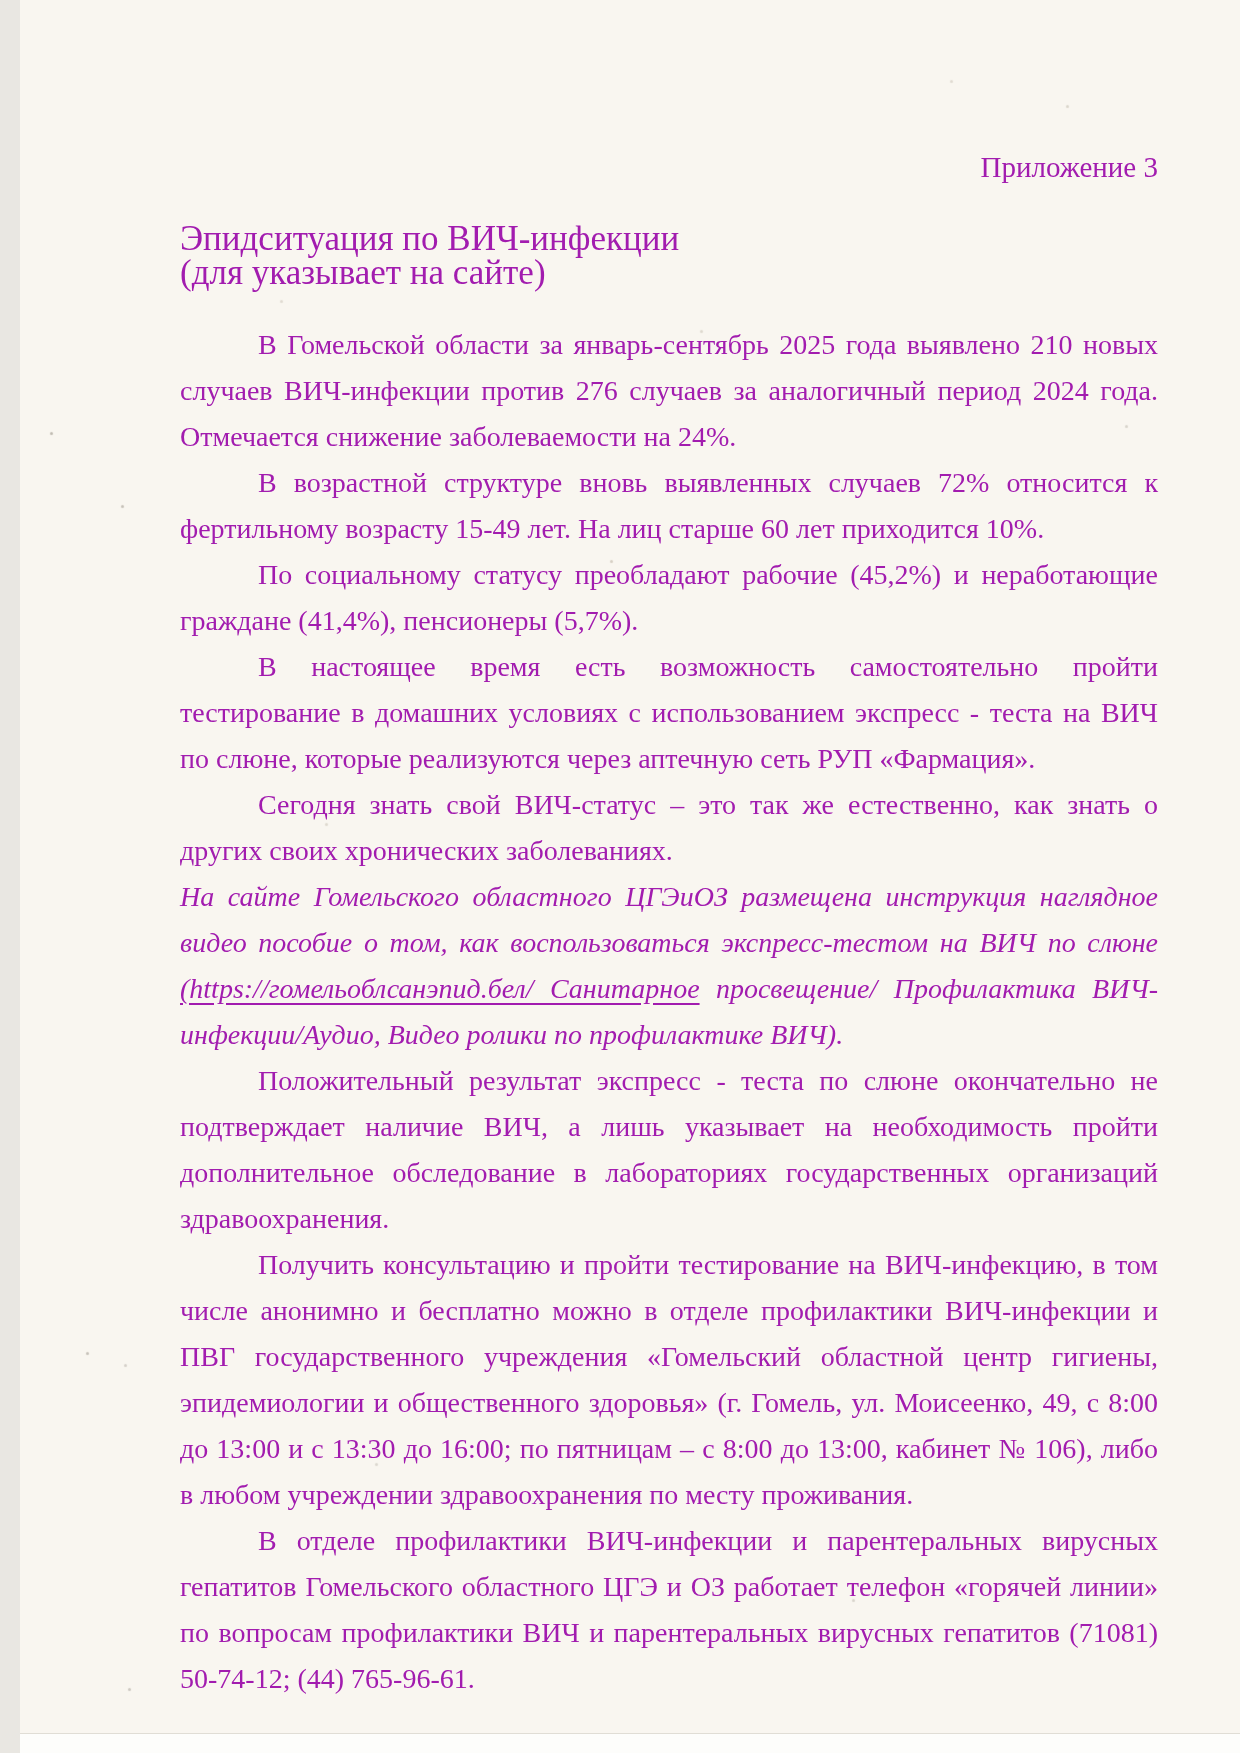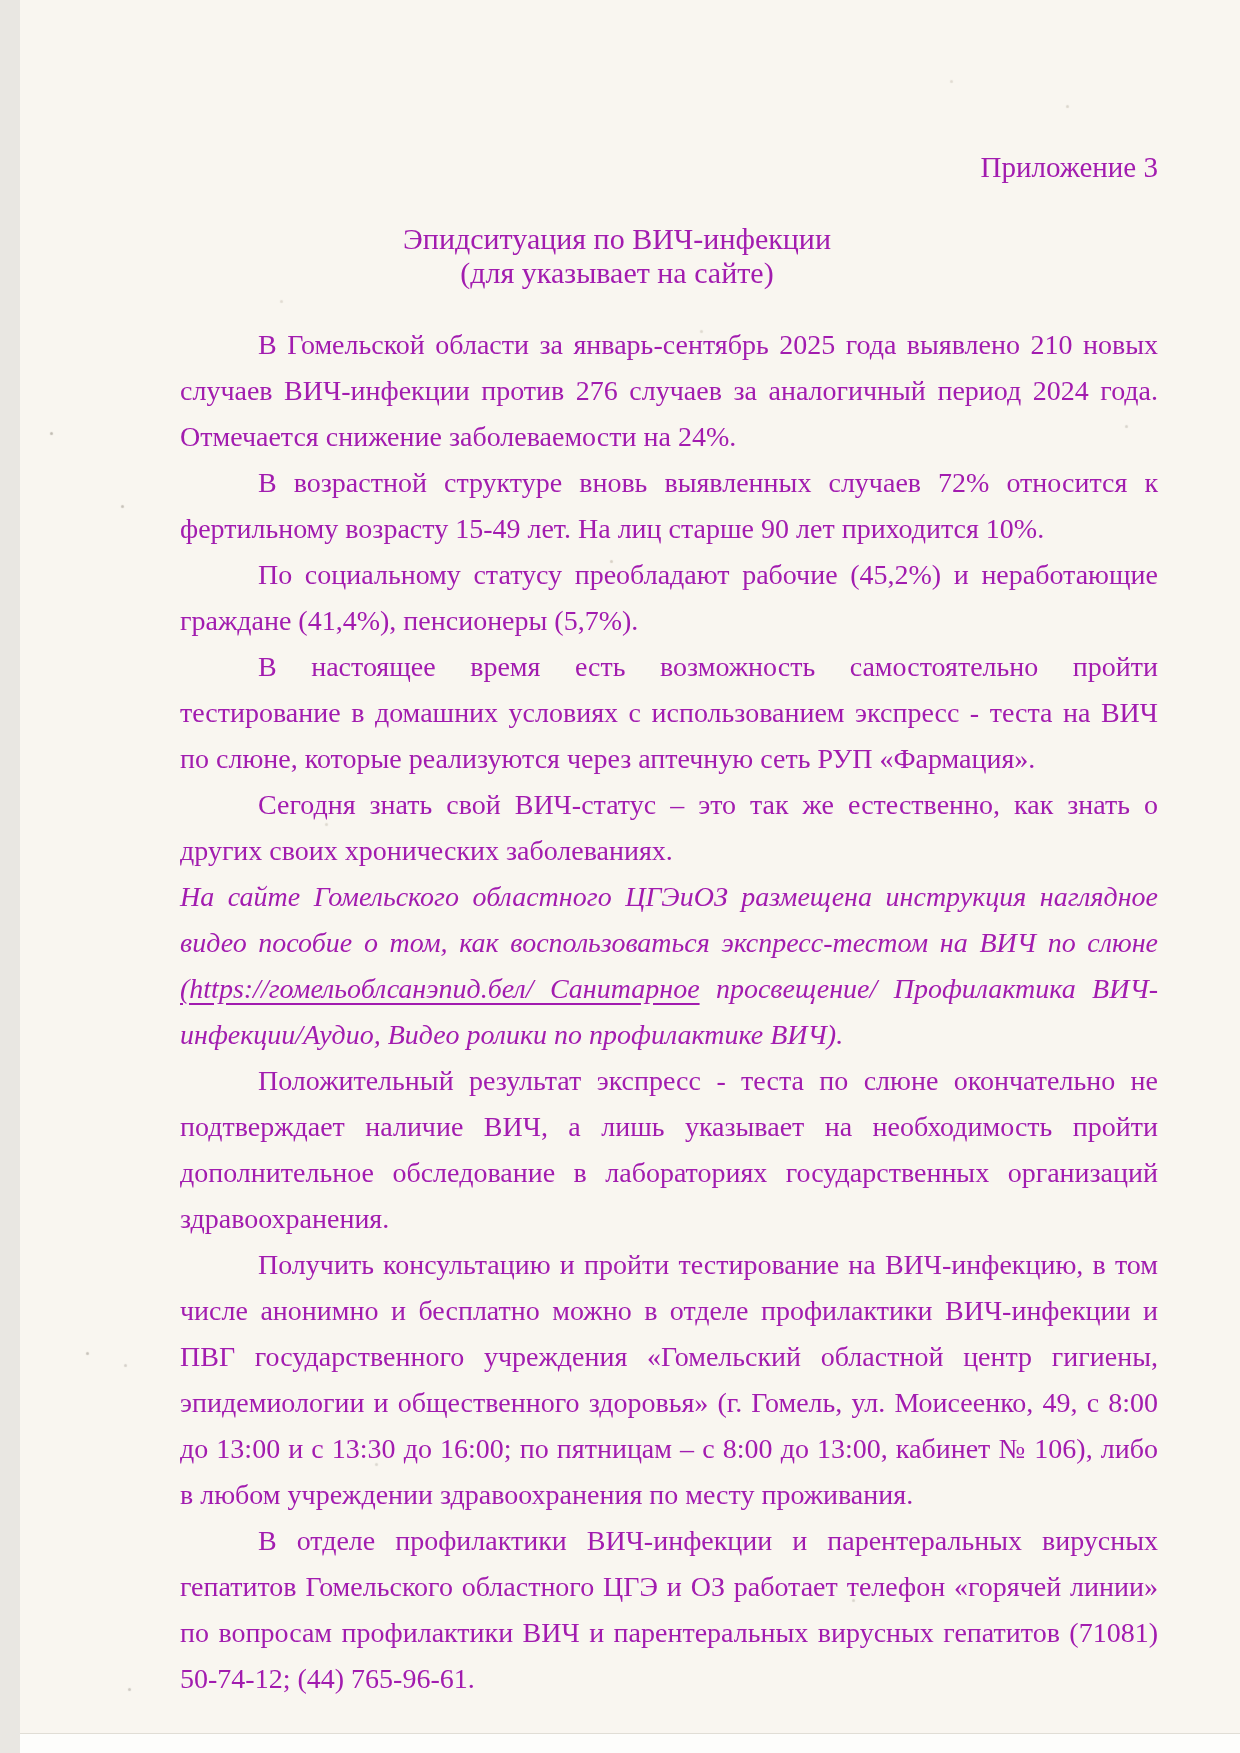--- a/index.html
+++ b/index.html
@@ -23,22 +23,22 @@
     top: 150px;
     width: 978px;
   }
   .annex {
     text-align: right;
     font-size: 29px;
     line-height: 34px;
     margin: 0 0 38px 0;
   }
   .title-block {
-    text-align: center;
-    font-size: 30px;
+    text-align: left;
+    font-size: 35px;
     line-height: 34px;
     margin: 0 104px 32px 0;
   }
   .body-text p {
     margin: 0;
     font-size: 28px;
     line-height: 46px;
     text-align: justify;
     text-indent: 78px;
   }
@@ -116,21 +116,21 @@
 
     <div class="annex">Приложение 3</div>
 
     <div class="title-block">
       <div>Эпидситуация по ВИЧ-инфекции</div>
       <div>(для указывает на сайте)</div>
     </div>
 
     <div class="body-text">
       <p>В Гомельской области за январь-сентябрь 2025 года выявлено 210 новых случаев ВИЧ-инфекции против 276 случаев за аналогичный период 2024 года. Отмечается снижение заболеваемости на 24%.</p>
-      <p>В возрастной структуре вновь выявленных случаев 72% относится к фертильному возрасту 15-49 лет. На лиц старше 90 лет приходится 10%.</p>
+      <p>В возрастной структуре вновь выявленных случаев 72% относится к фертильному возрасту 15-49 лет. На лиц старше 60 лет приходится 10%.</p>
       <p>По социальному статусу преобладают рабочие (45,2%) и неработающие граждане (41,4%), пенсионеры (5,7%).</p>
       <p>В настоящее время есть возможность самостоятельно пройти тестирование в домашних условиях с использованием экспресс - теста на ВИЧ по слюне, которые реализуются через аптечную сеть РУП «Фармация».</p>
       <p>Сегодня знать свой ВИЧ-статус – это так же естественно, как знать о других своих хронических заболеваниях.</p>
       <p class="no-indent italic"><span>На сайте Гомельского областного ЦГЭиОЗ размещена инструкция наглядное видео пособие о том, как воспользоваться экспресс-тестом на ВИЧ по слюне </span><span class="doc-link">(https://гомельоблсанэпид.бел/ Санитарное</span><span> просвещение/ Профилактика ВИЧ-инфекции/Аудио, Видео ролики по профилактике ВИЧ).</span></p>
       <p>Положительный результат экспресс - теста по слюне окончательно не подтверждает наличие ВИЧ, а лишь указывает на необходимость пройти дополнительное обследование в лабораториях государственных организаций здравоохранения.</p>
       <p>Получить консультацию и пройти тестирование на ВИЧ-инфекцию, в том числе анонимно и бесплатно можно в отделе профилактики ВИЧ-инфекции и ПВГ государственного учреждения «Гомельский областной центр гигиены, эпидемиологии и общественного здоровья» (г. Гомель, ул. Моисеенко, 49, с 8:00 до 13:00 и с 13:30 до 16:00; по пятницам – с 8:00 до 13:00, кабинет № 106), либо в любом учреждении здравоохранения по месту проживания.</p>
       <p>В отделе профилактики ВИЧ-инфекции и парентеральных вирусных гепатитов Гомельского областного ЦГЭ и ОЗ работает телефон «горячей линии» по вопросам профилактики ВИЧ и парентеральных вирусных гепатитов (71081) 50-74-12; (44) 765-96-61.</p>
     </div>
 
   </div>

